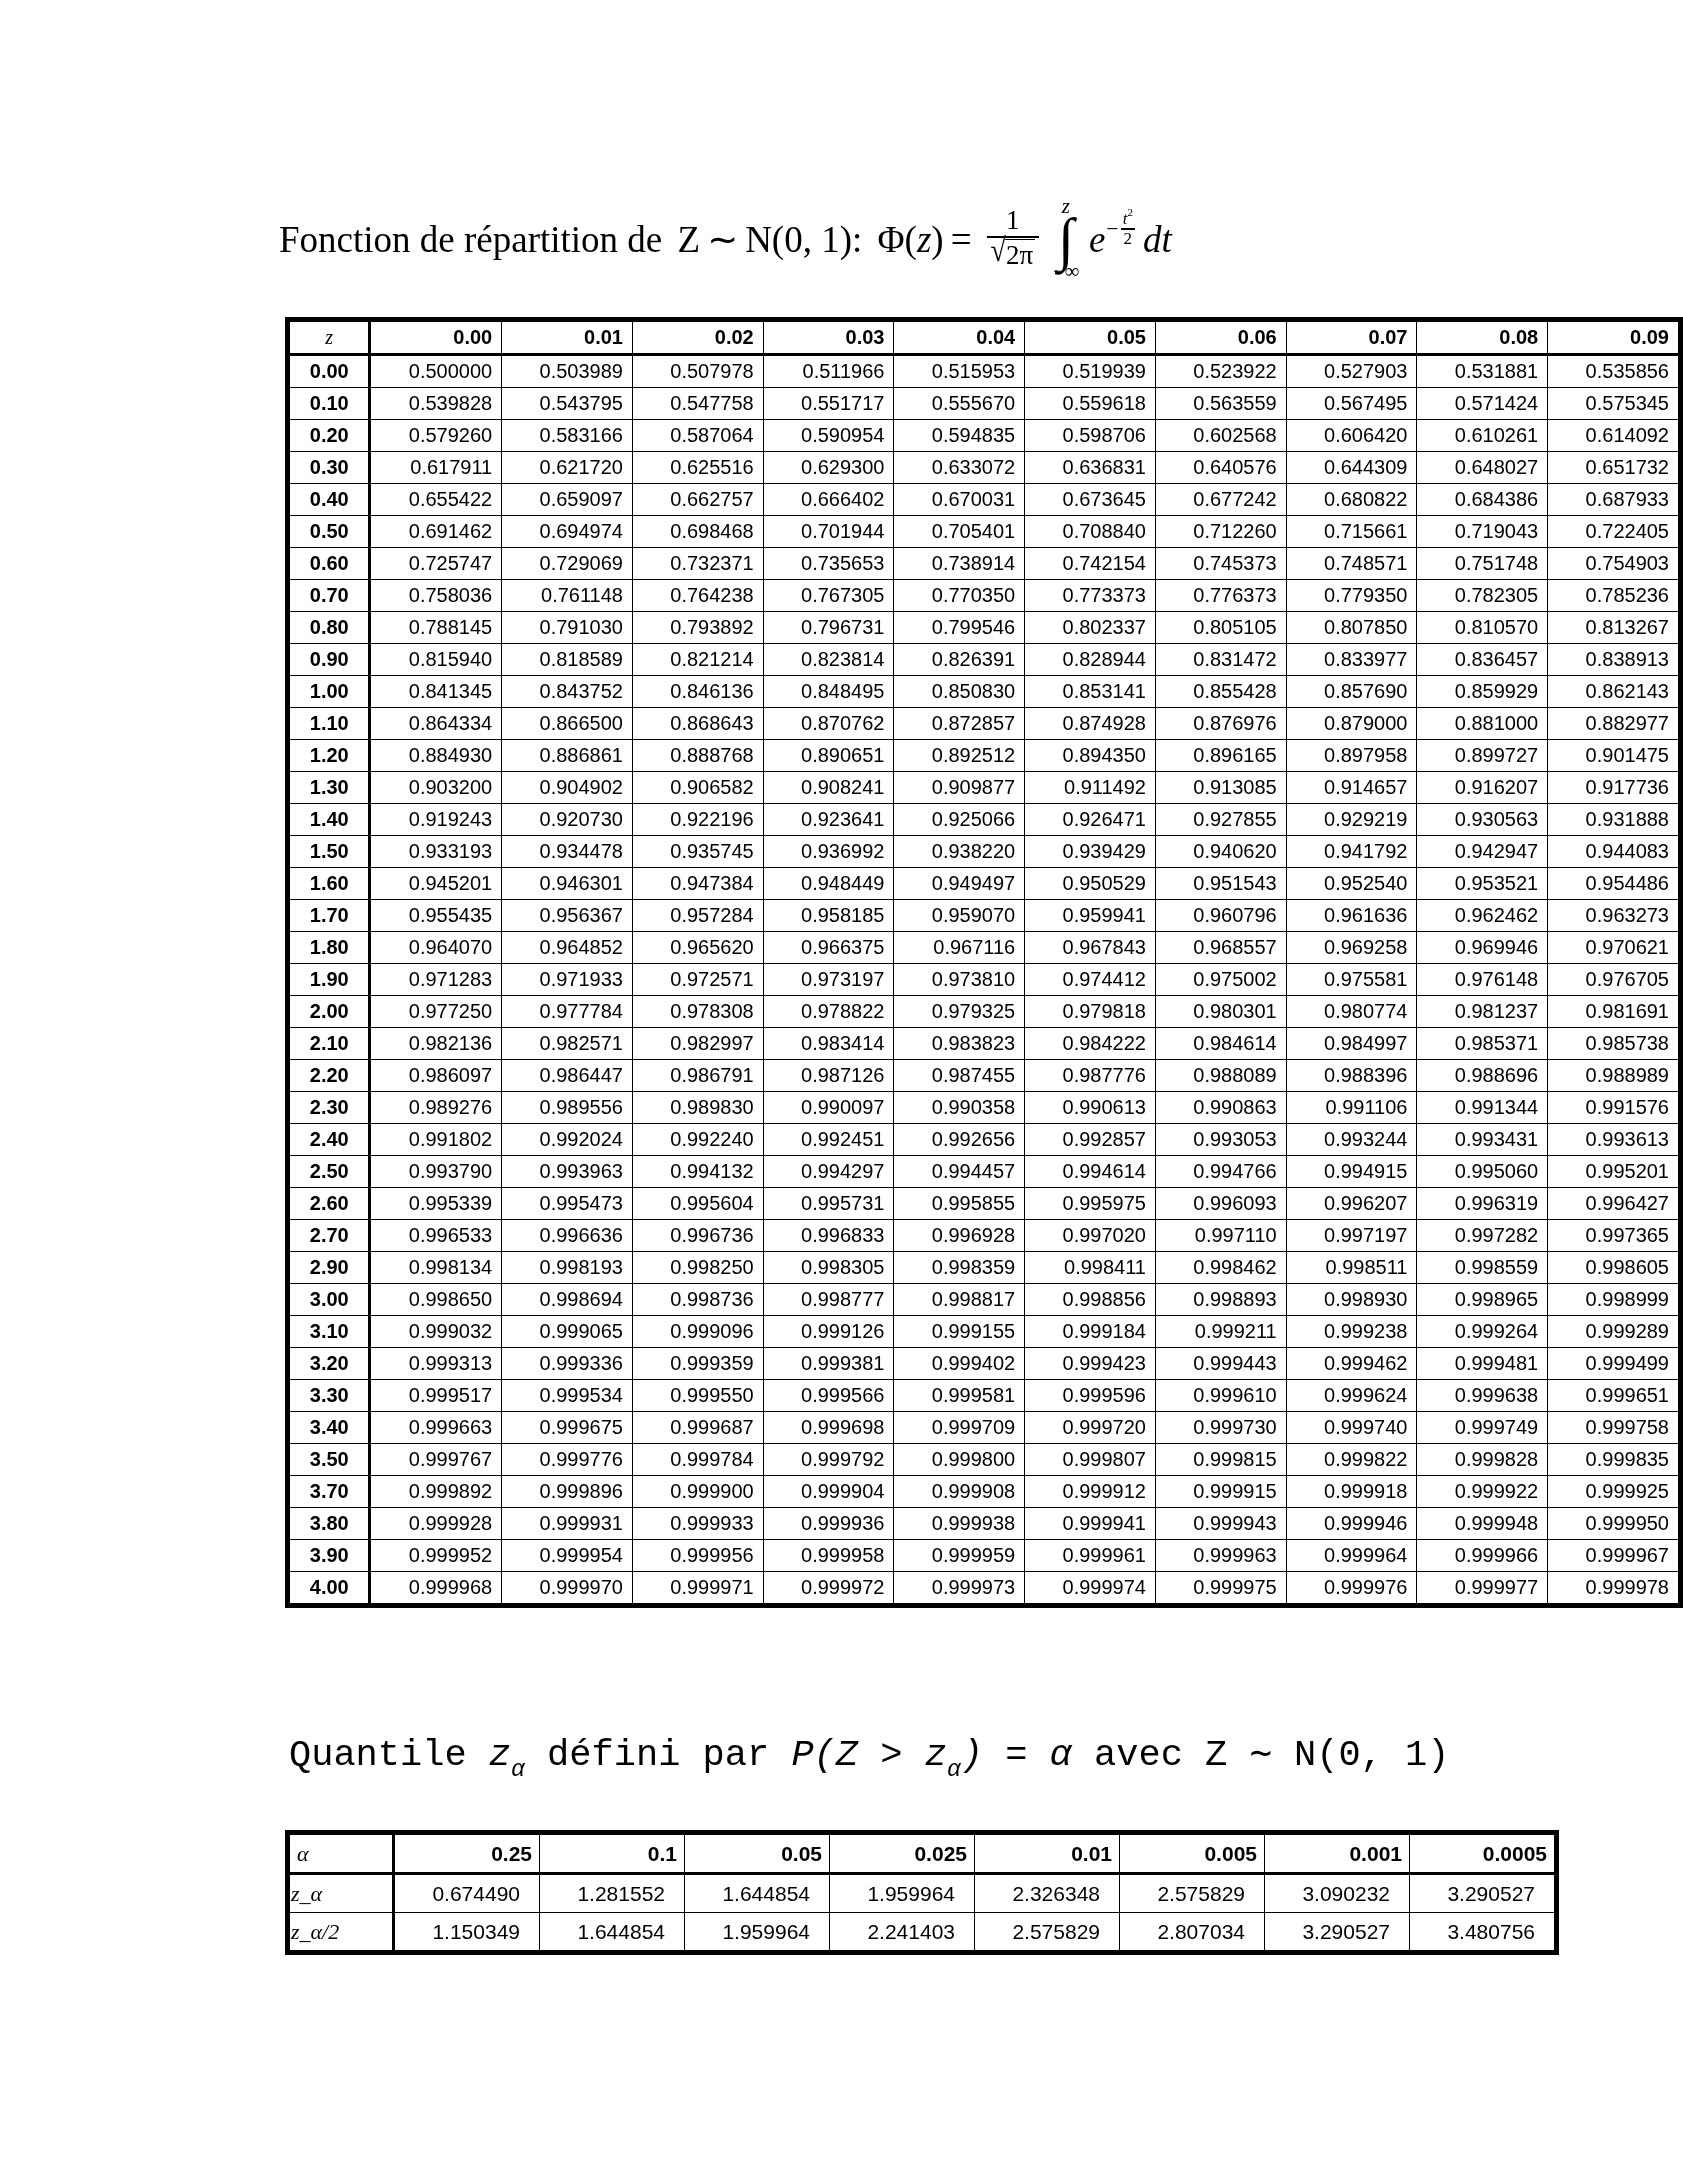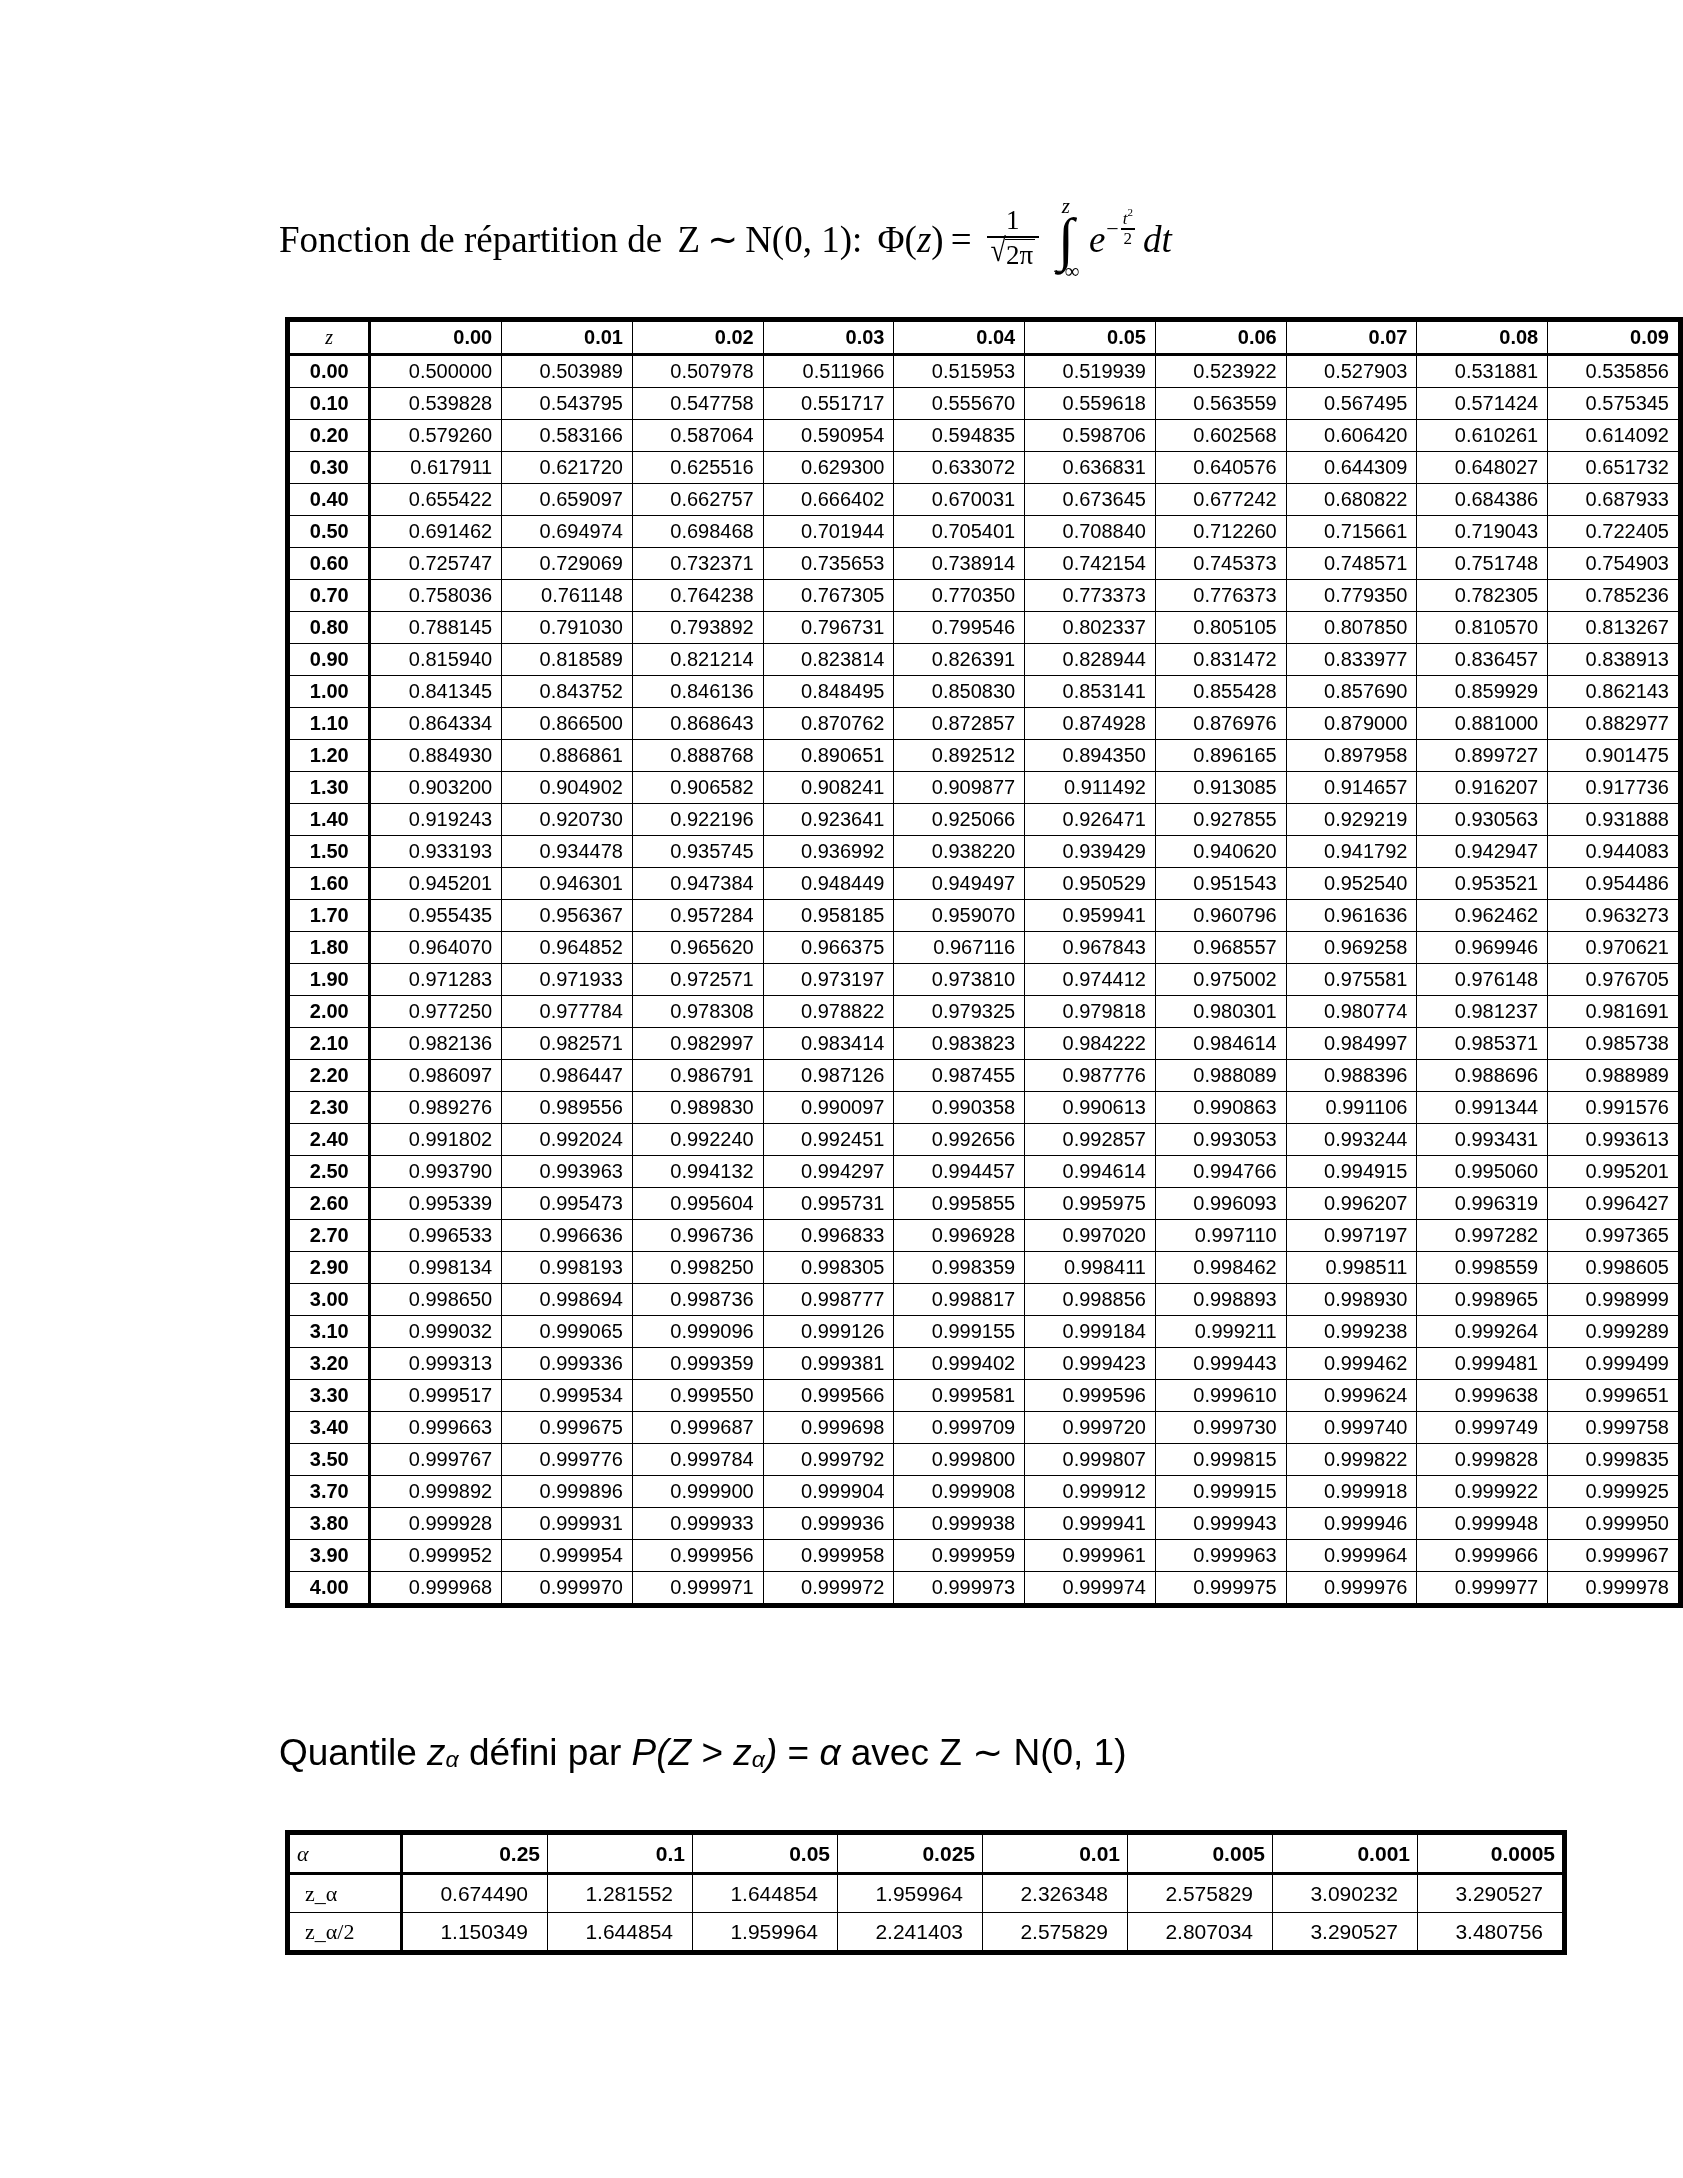--- a/index.html
+++ b/index.html
@@ -197,27 +197,27 @@
   }
   .phi-table th.corner { width: 83px; border-right: 3.2px solid #000; }
   .phi-table td.val {
     width: 125px;
     padding-right: 9px;
   }
 
   
   .quant-title {
     position: absolute;
-    left: 279px;
+    left: 289px;
     top: 1731px;
     white-space: nowrap;
     font-size: 37px;
-    font-family: Liberation Sans, sans-serif;
+    font-family: Liberation Mono, monospace;
     display: flex;
-    align-items: center;
+    align-items: flex-end;
   }
   .subscr {
     font-size: 23px;
     position: relative;
     top: 7px;
     font-style: italic;
   }
 
   
   .quant-wrap {
@@ -243,21 +243,22 @@
   }
   .quant-table th.qhead {
     font-weight: bold;
     text-align: right;
     padding-right: 7px;
     width: 125px;
     border-bottom: 3.2px solid #000;
   }
   .quant-table td.qrowlabel {
     text-align: left;
-    padding-left: 15px;
+    padding-left: 1px;
+    font-style: italic;
     font-family: "Liberation Serif", serif;
     font-size: 22px;
     border-right: 3.2px solid #000;
     width: 95px;
   }
   .quant-table td.qval {
     text-align: right;
     padding-right: 19px;
     width: 125px;
   }

